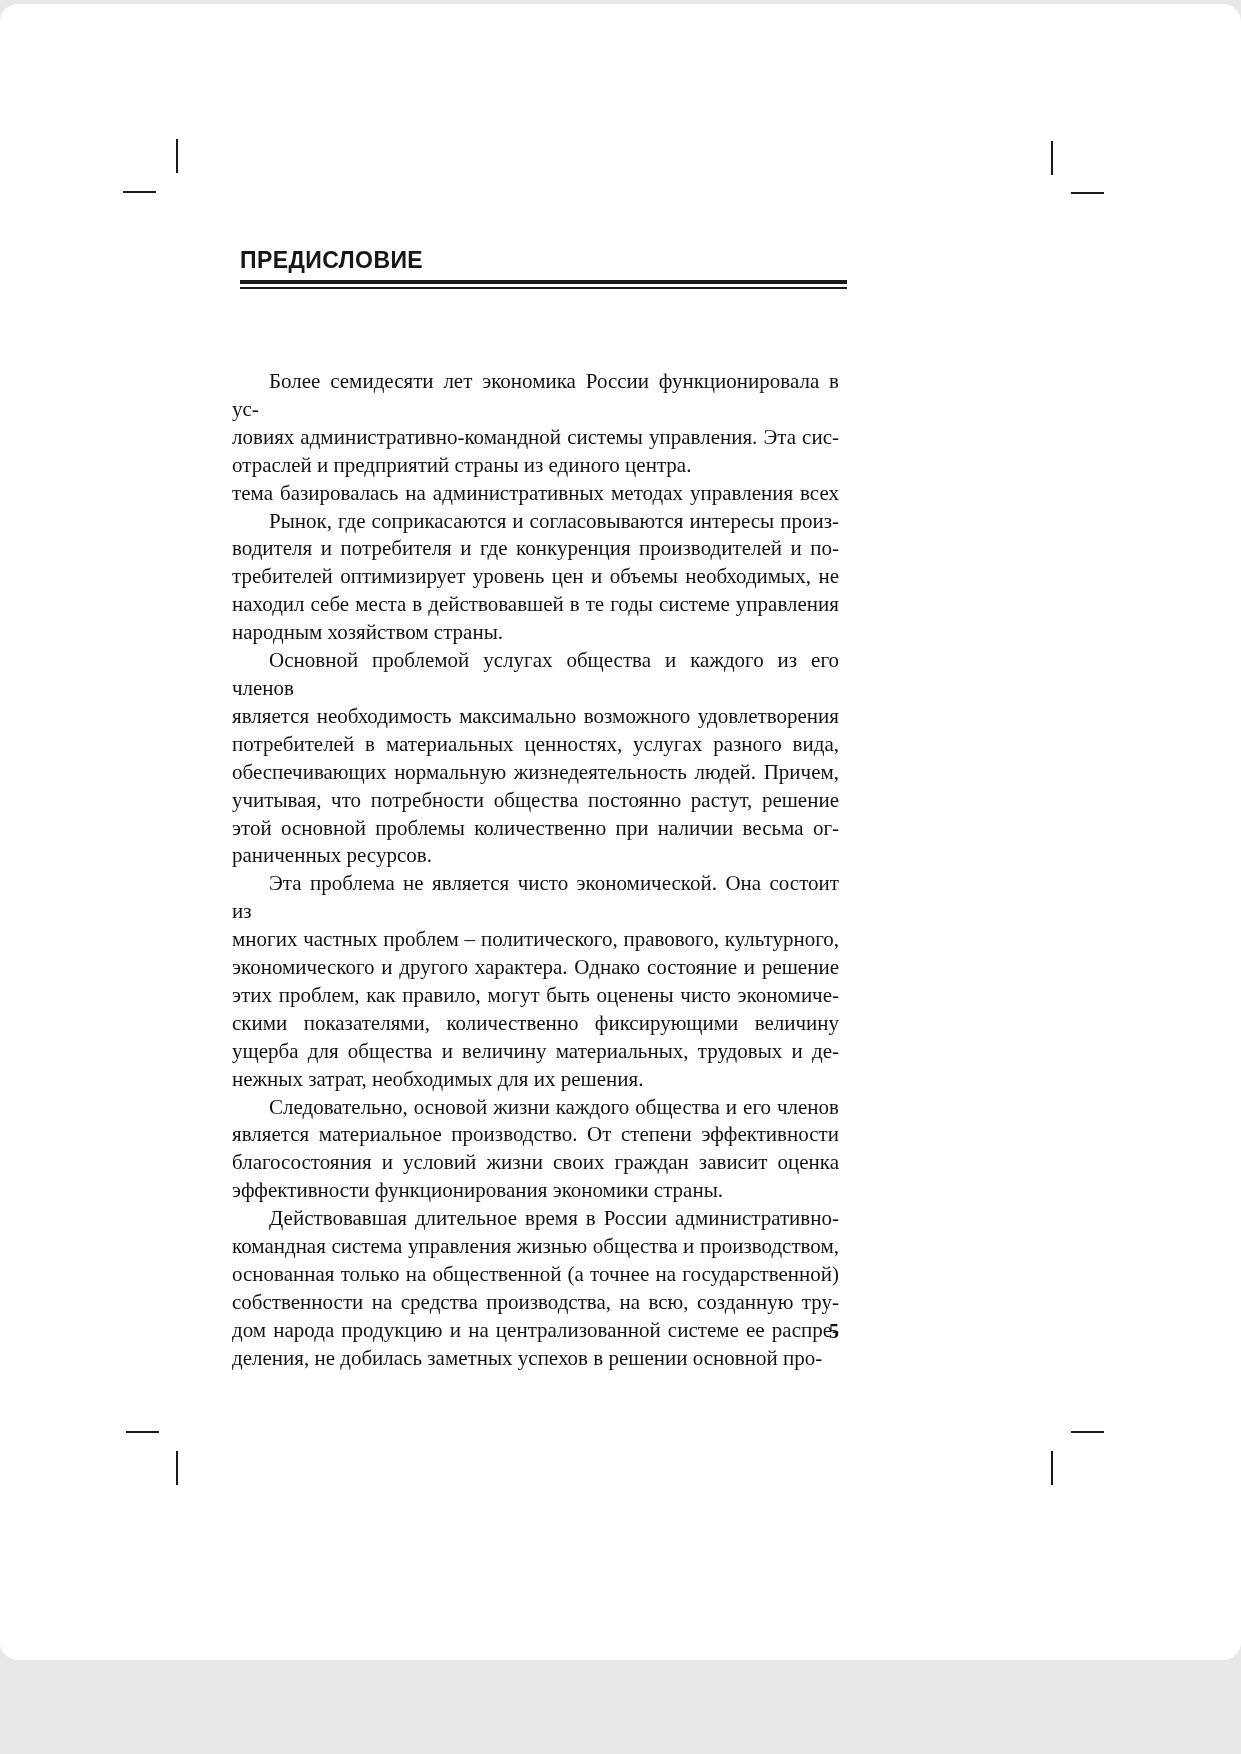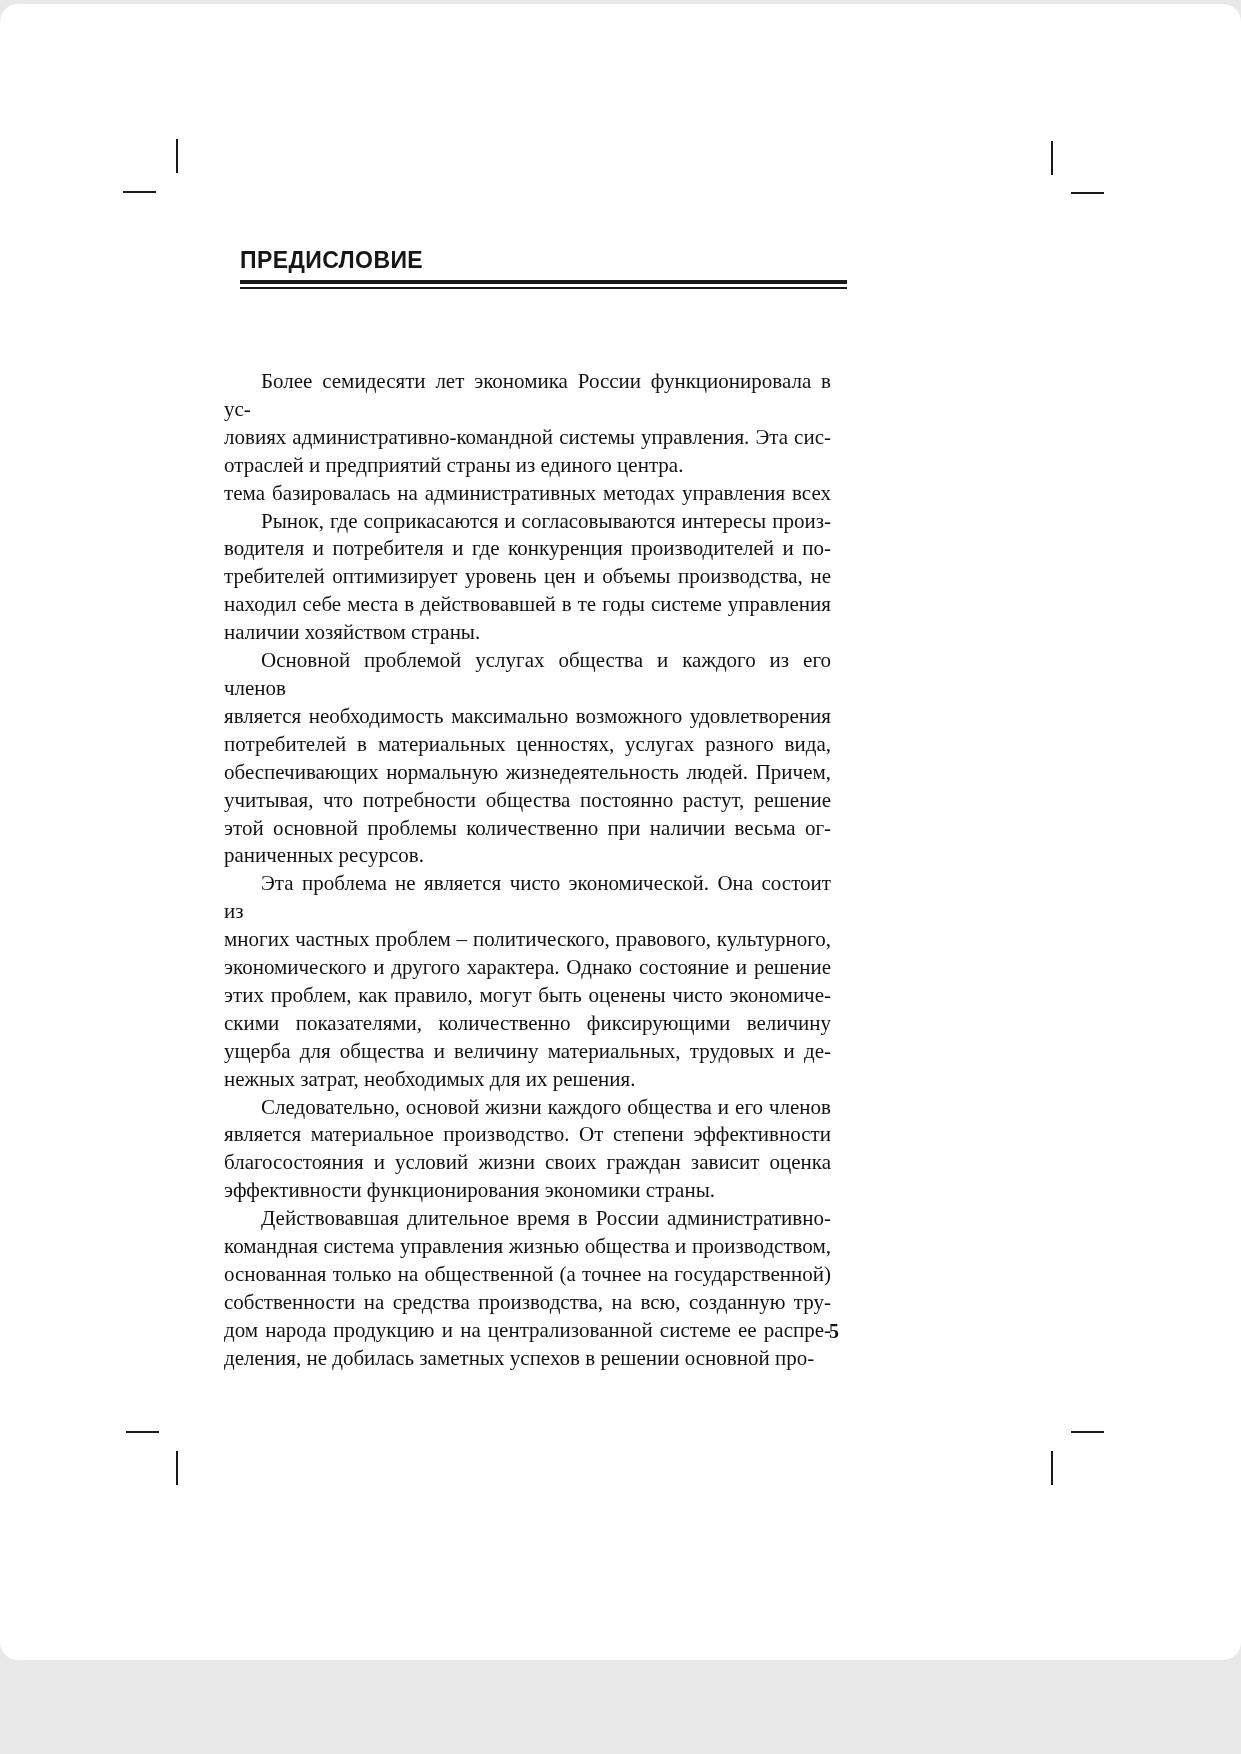--- a/index.html
+++ b/index.html
@@ -38,21 +38,21 @@
     font-size: 23px;
     letter-spacing: 0.4px;
     color: #161616;
   }
   .rule { position: absolute; left: 240px; width: 607px; background: #181818; }
   .rule-thick { top: 276px; height: 4px; }
   .rule-thin  { top: 283px; height: 2px; }
 
   .text-block {
     position: absolute;
-    left: 224px;
+    left: 232px;
     top: 364px;
     width: 607px;
     font-size: 21px;
     line-height: 27.9px;
     color: #121212;
   }
   .line {
     text-align: justify;
     text-align-last: justify;
   }
@@ -93,23 +93,23 @@
   <div class="text-block" id="text-block">
       <div class="para">
         <div class="line para-first">Более семидесяти лет экономика России функционировала в ус-</div>
         <div class="line">ловиях административно-командной системы управления. Эта сис-</div>
         <div class="line para-last">отраслей и предприятий страны из единого центра.</div>
         <div class="line">тема базировалась на административных методах управления всех</div>
       </div>
       <div class="para">
         <div class="line para-first">Рынок, где соприкасаются и согласовываются интересы произ-</div>
         <div class="line">водителя и потребителя и где конкуренция производителей и по-</div>
-        <div class="line">требителей оптимизирует уровень цен и объемы производства, не</div>
+        <div class="line">требителей оптимизирует уровень цен и объемы необходимых, не</div>
         <div class="line">находил себе места в действовавшей в те годы системе управления</div>
-        <div class="line para-last">наличии хозяйством страны.</div>
+        <div class="line para-last">народным хозяйством страны.</div>
       </div>
       <div class="para">
         <div class="line para-first">Основной проблемой услугах общества и каждого из его членов</div>
         <div class="line">является необходимость максимально возможного удовлетворения</div>
         <div class="line">потребителей в материальных ценностях, услугах разного вида,</div>
         <div class="line">обеспечивающих нормальную жизнедеятельность людей. Причем,</div>
         <div class="line">учитывая, что потребности общества постоянно растут, решение</div>
         <div class="line">этой основной проблемы количественно при наличии весьма ог-</div>
         <div class="line para-last">раниченных ресурсов.</div>
       </div>

